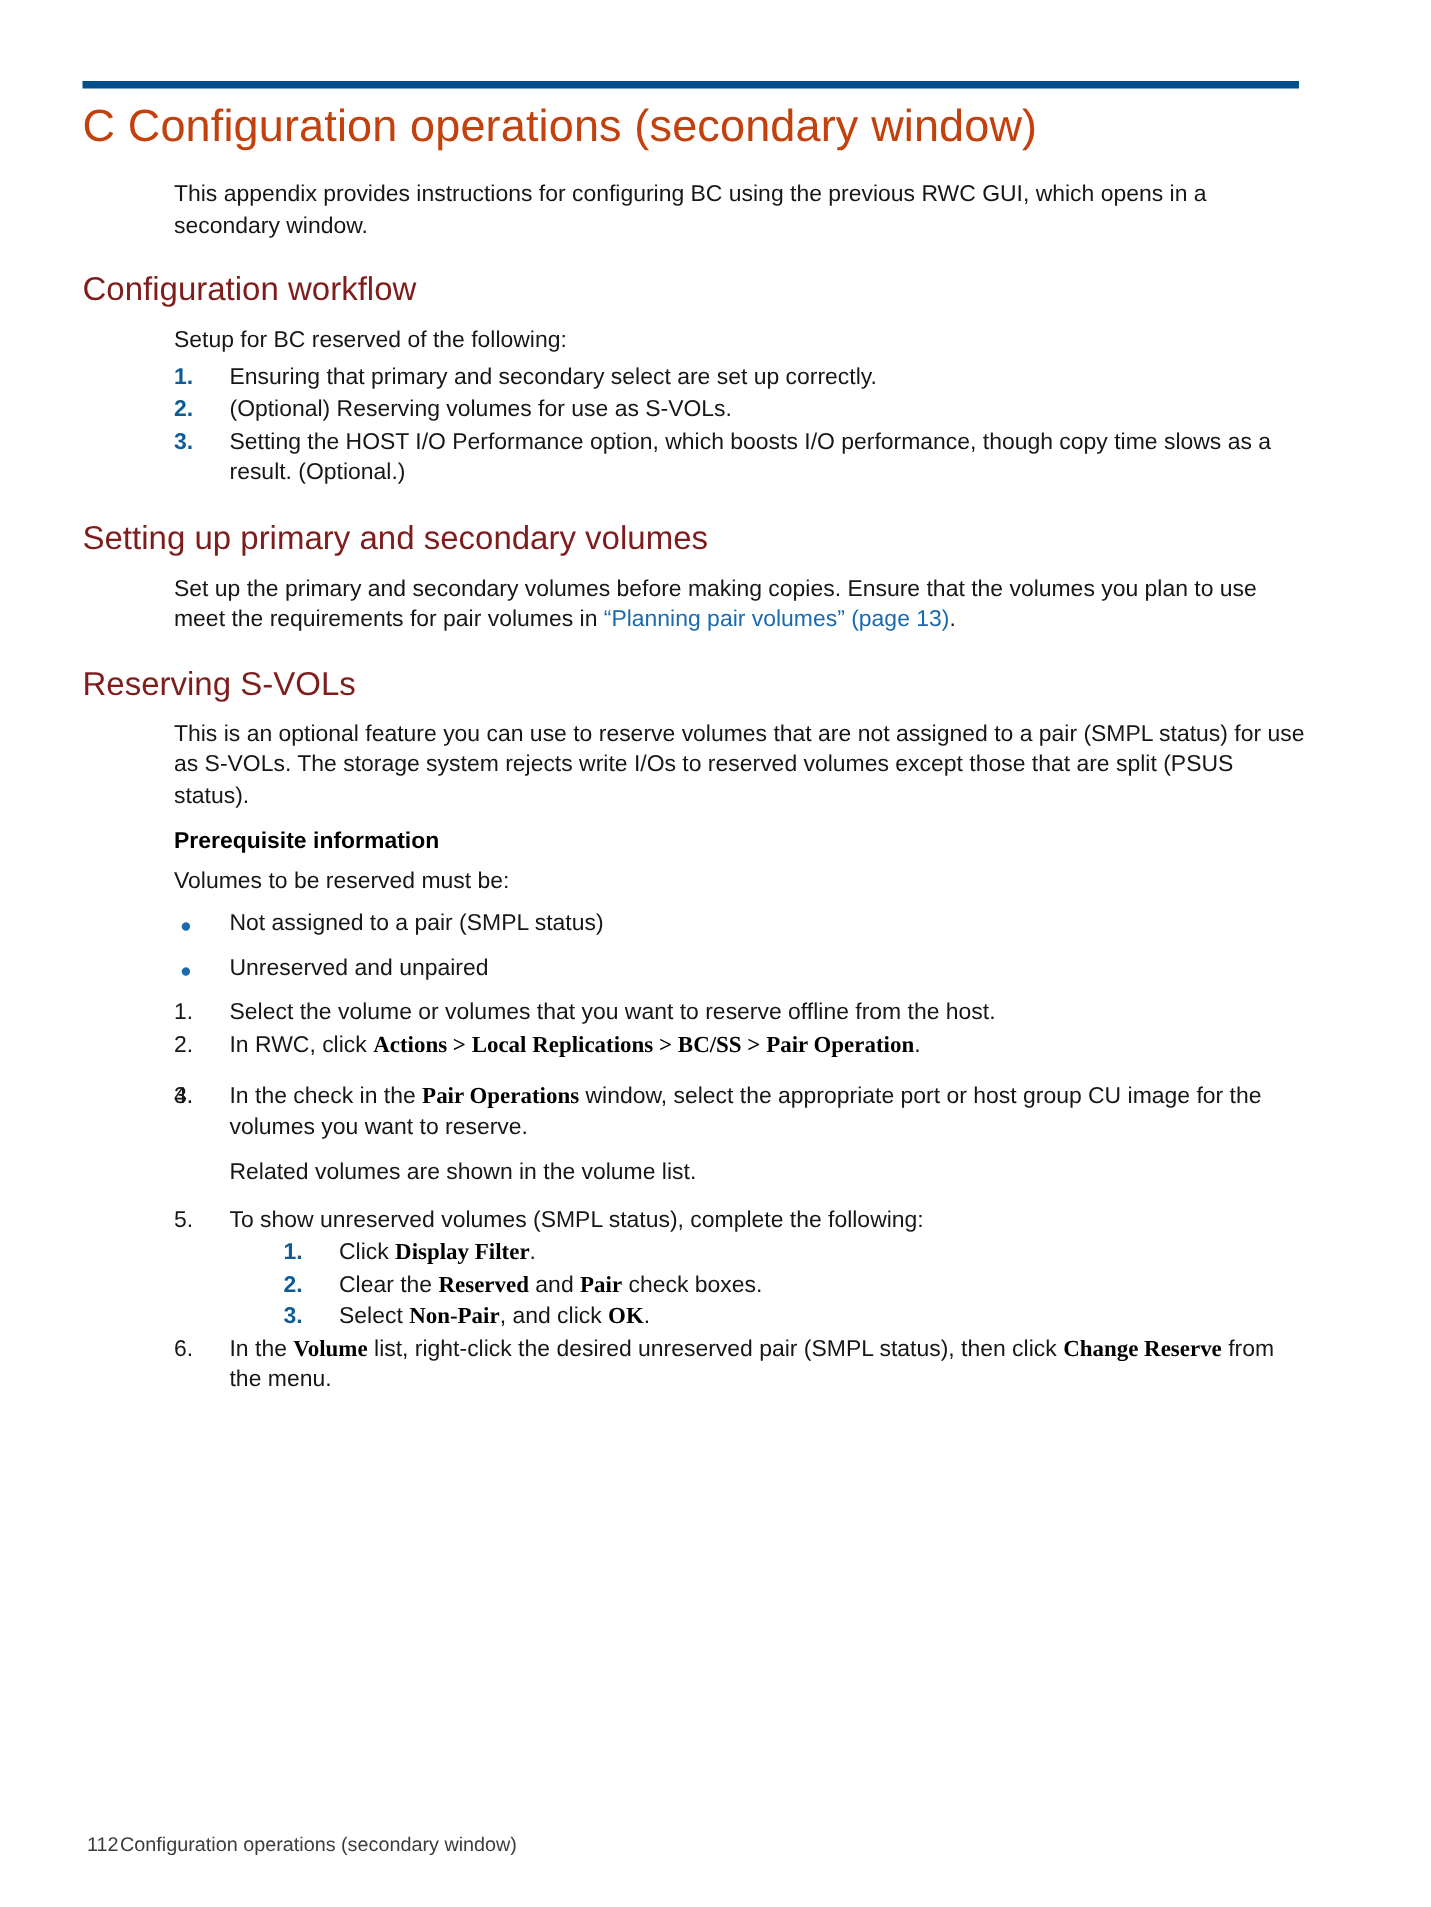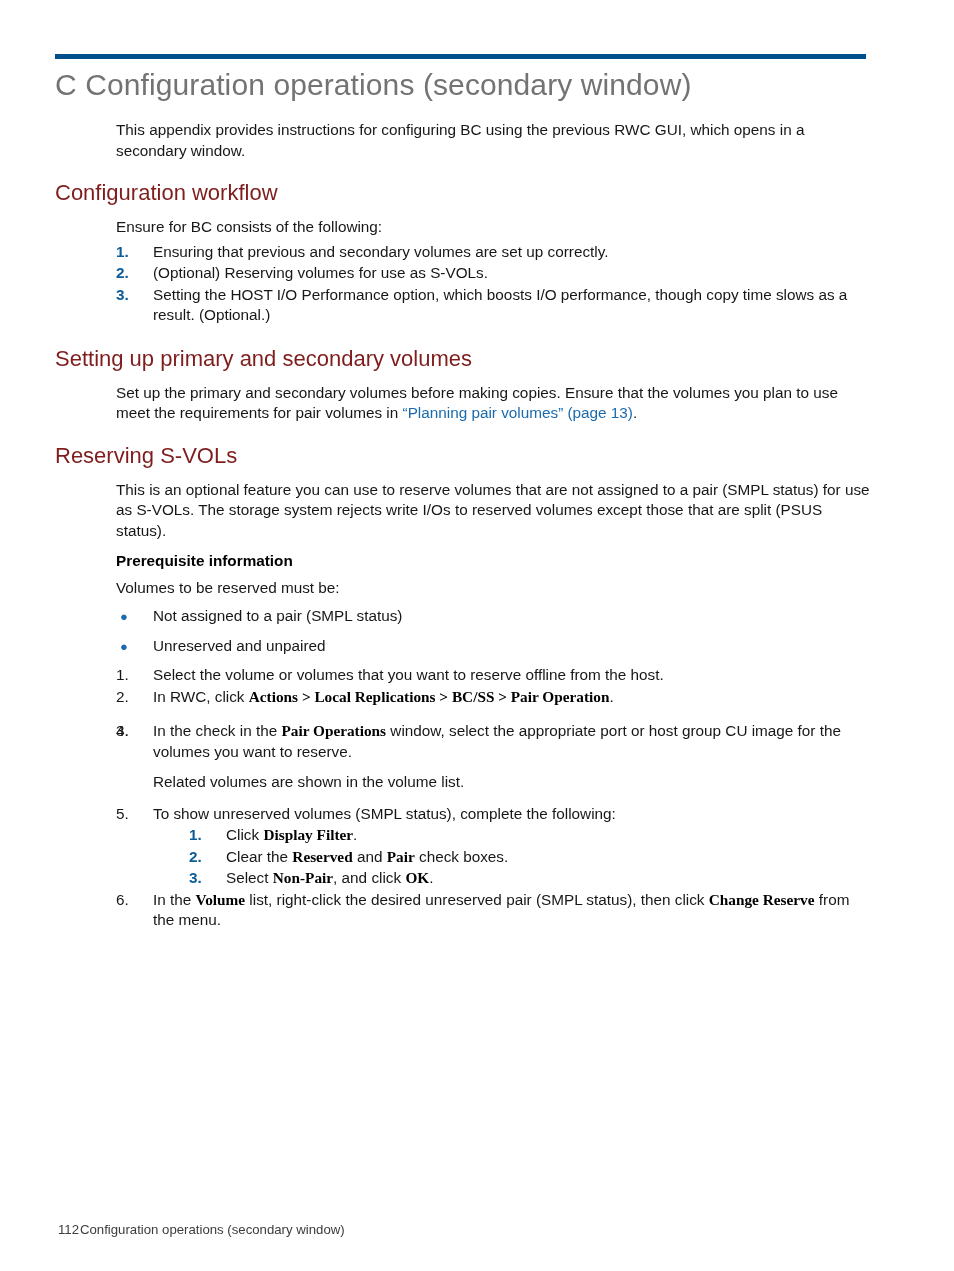--- a/index.html
+++ b/index.html
@@ -41,21 +41,21 @@
     width: 815px;
   }
 
   
   h1.chapter {
     margin: 0;
     padding: 0;
     font-size: 30px;
     line-height: 38px;
     font-weight: normal;
-    color: #737373;
+    color: #c2410c;
     letter-spacing: 0.1px;
   }
   h2.section {
     margin: 0;
     padding: 0;
     font-size: 22px;
     line-height: 28px;
     font-weight: normal;
     color: #7f1d1d;
   }
@@ -183,28 +183,28 @@
       <p class="para">This appendix provides instructions for configuring BC using the previous RWC GUI, which opens in a secondary window.</p>
     </div>
 
     <div class="spacer-18"></div>
 
     <h2 class="section">Configuration workflow</h2>
 
     <div class="spacer-10"></div>
 
     <div class="body-block">
-      <p class="para">Ensure for BC consists of the following:</p>
+      <p class="para">Setup for BC reserved of the following:</p>
 
       <div class="spacer-4"></div>
 
       <ol class="numlist">
         <li class="item">
           <span class="marker blue">1.</span>
-          <span>Ensuring that previous and secondary volumes are set up correctly.</span>
+          <span>Ensuring that primary and secondary select are set up correctly.</span>
         </li>
         <li class="item">
           <span class="marker blue">2.</span>
           <span>(Optional) Reserving volumes for use as S-VOLs.</span>
         </li>
         <li class="item">
           <span class="marker blue">3.</span>
           <span>Setting the HOST I/O Performance option, which boosts I/O performance, though copy time slows as a result. (Optional.)</span>
         </li>
       </ol>

